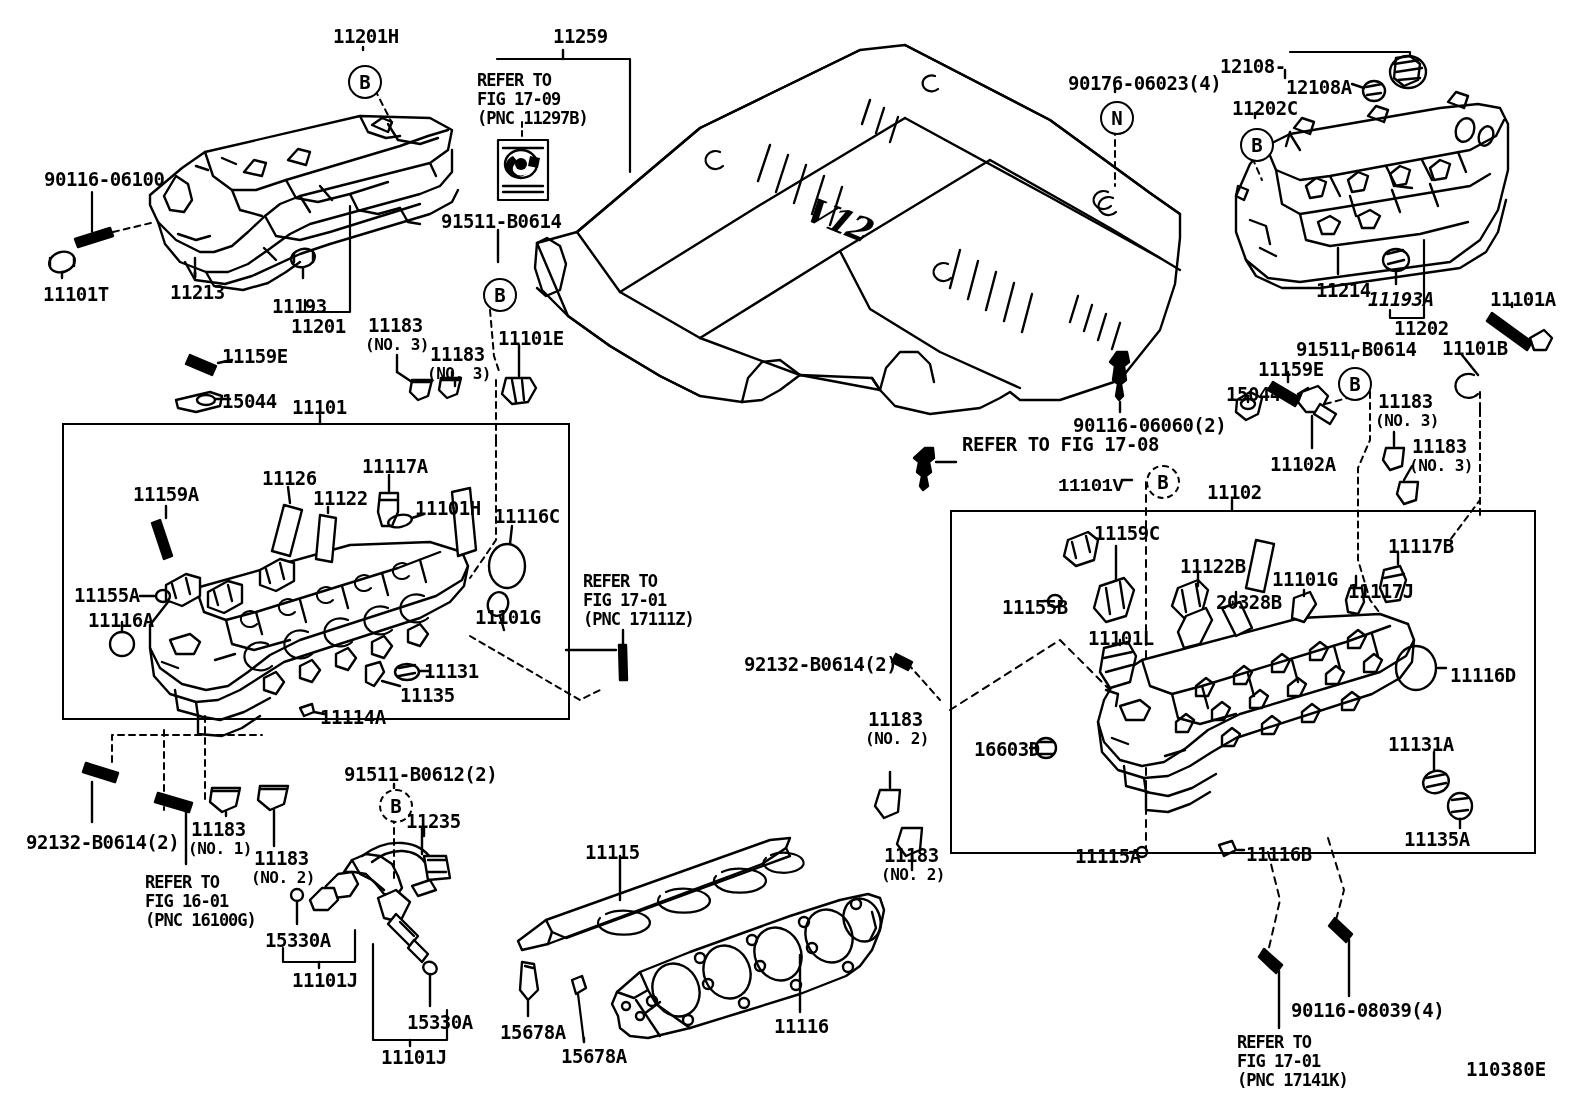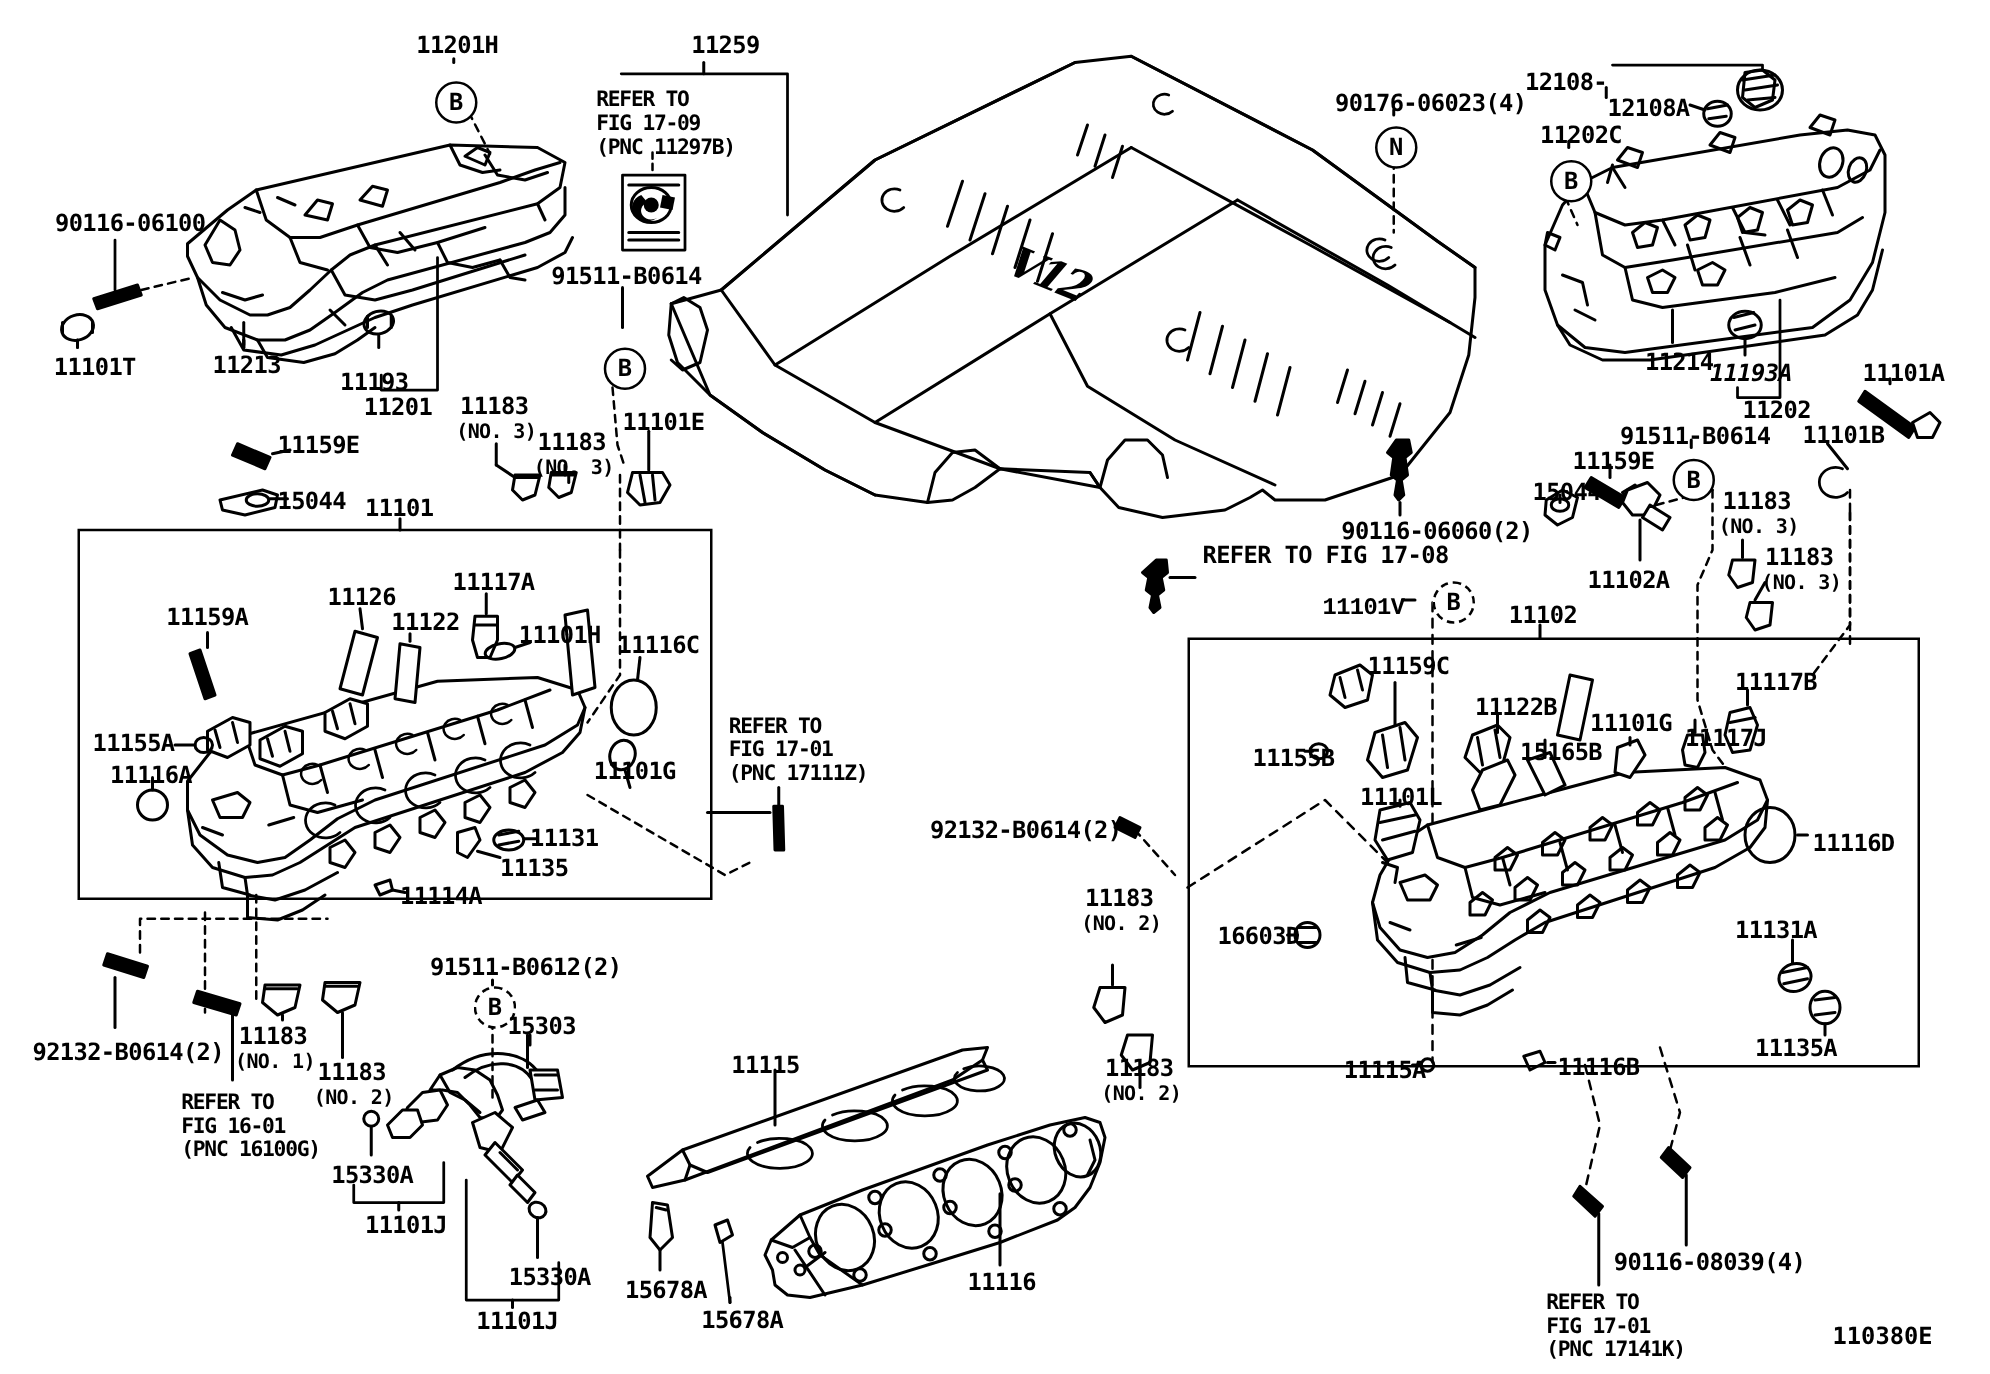--- a/index.html
+++ b/index.html
@@ -639,21 +639,21 @@
 (PNC 17111Z)</div>
   <div class="lbl" style="left:424px;top:662px;">11131</div>
   <div class="lbl" style="left:400px;top:686px;">11135</div>
   <div class="lbl" style="left:320px;top:708px;">11114A</div>
   <div class="lbl" style="left:1094px;top:524px;">11159C</div>
   <div class="lbl" style="left:1180px;top:557px;">11122B</div>
   <div class="lbl" style="left:1272px;top:570px;">11101G</div>
   <div class="lbl" style="left:1348px;top:563px;margin-top:19px;">11117J</div>
   <div class="lbl" style="left:1388px;top:537px;">11117B</div>
   <div class="lbl" style="left:1002px;top:598px;">11155B</div>
-  <div class="lbl" style="left:1216px;top:593px;">15165B</div>
+  <div class="lbl" style="left:1216px;top:593px;">20328B</div>
   <div class="lbl" style="left:1088px;top:629px;">11101L</div>
   <div class="lbl" style="left:1450px;top:666px;">11116D</div>
   <div class="lbl" style="left:744px;top:655px;">92132-B0614(2)</div>
   <div class="lbl" style="left:868px;top:710px;">11183</div>
   <div class="lbl sm" style="left:865px;top:731px;">(NO. 2)</div>
   <div class="lbl" style="left:974px;top:740px;">16603D</div>
   <div class="lbl" style="left:884px;top:846px;">11183</div>
   <div class="lbl sm" style="left:881px;top:867px;">(NO. 2)</div>
   <div class="lbl" style="left:1075px;top:847px;">11115A</div>
   <div class="lbl" style="left:1246px;top:845px;">11116B</div>
@@ -661,21 +661,21 @@
   <div class="lbl" style="left:1404px;top:830px;">11135A</div>
   <div class="lbl" style="left:26px;top:833px;">92132-B0614(2)</div>
   <div class="lbl" style="left:191px;top:820px;">11183</div>
   <div class="lbl sm" style="left:188px;top:841px;">(NO. 1)</div>
   <div class="lbl" style="left:254px;top:849px;">11183</div>
   <div class="lbl sm" style="left:251px;top:870px;">(NO. 2)</div>
   <div class="lbl ref" style="left:145px;top:873px;">REFER TO
 FIG 16-01
 (PNC 16100G)</div>
   <div class="lbl" style="left:344px;top:765px;">91511-B0612(2)</div>
-  <div class="lbl" style="left:406px;top:812px;">15303</div>
+  <div class="lbl" style="left:406px;top:812px;">11235</div>
   <div class="lbl" style="left:265px;top:931px;">15330A</div>
   <div class="lbl" style="left:292px;top:971px;">11101J</div>
   <div class="lbl" style="left:407px;top:1013px;">15330A</div>
   <div class="lbl" style="left:381px;top:1048px;">11101J</div>
   <div class="lbl" style="left:585px;top:843px;">11115</div>
   <div class="lbl" style="left:774px;top:1017px;">11116</div>
   <div class="lbl" style="left:500px;top:1023px;">15678A</div>
   <div class="lbl" style="left:561px;top:1047px;">15678A</div>
   <div class="lbl" style="left:1291px;top:1001px;">90116-08039(4)</div>
   <div class="lbl ref" style="left:1237px;top:1033px;">REFER TO

